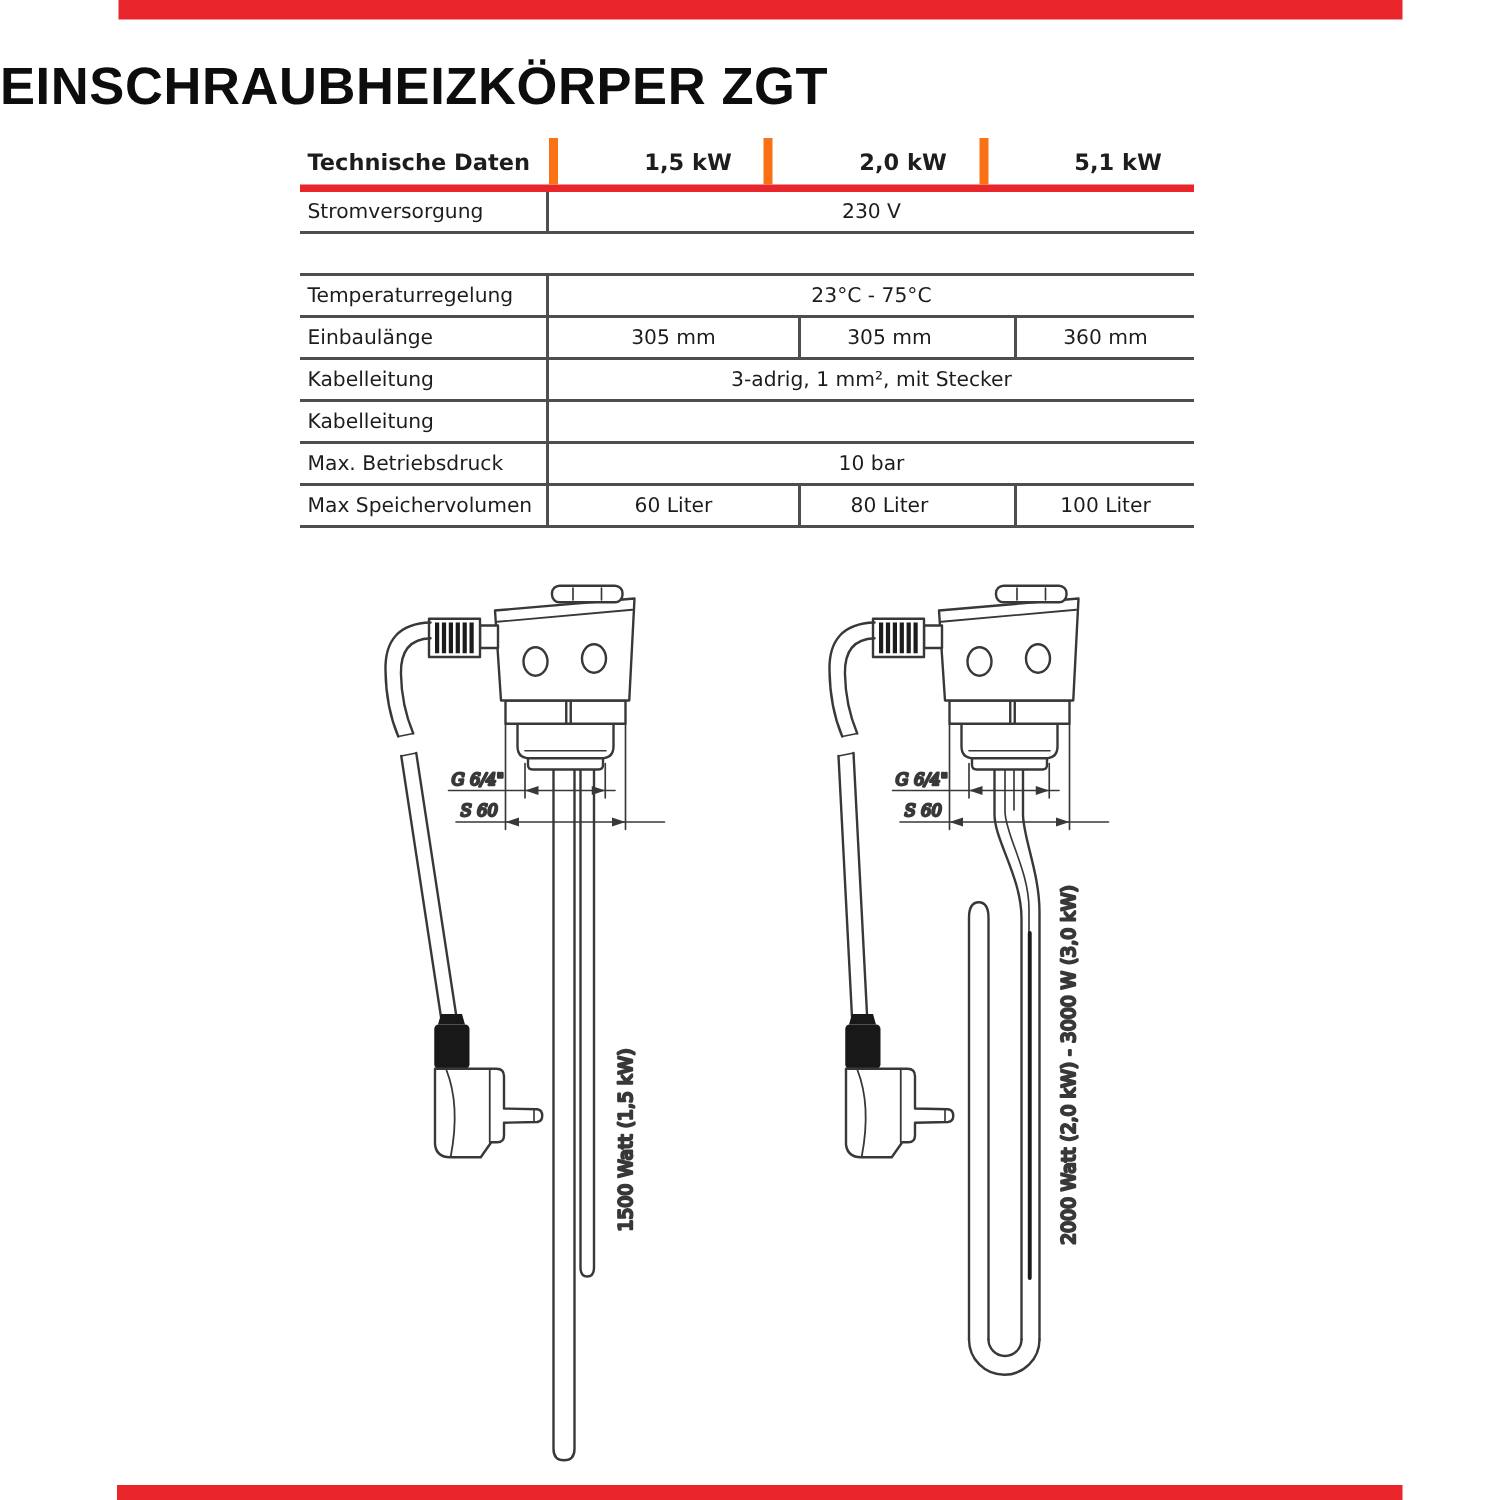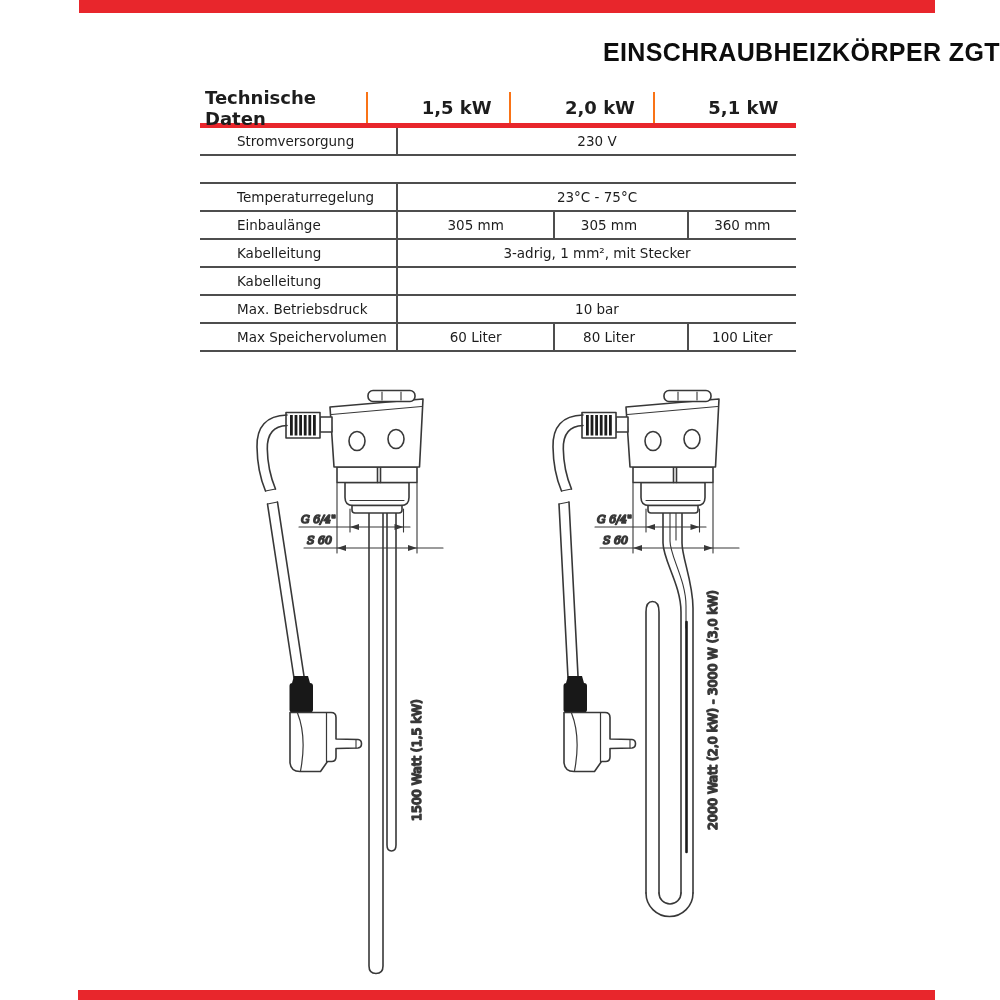--- a/index.html
+++ b/index.html
@@ -3,34 +3,34 @@
 <meta charset="utf-8">
 <style>
   html,body{margin:0;padding:0;}
   body{
     width:1000px;height:1000px;position:relative;background:#ffffff;
     font-family:"Liberation Sans",sans-serif;overflow:hidden;
   }
   .topbar{position:absolute;left:79px;top:0;width:856px;height:13px;background:#e8262c;}
   .bottombar{position:absolute;left:78px;top:990px;width:857px;height:10px;background:#e8262c;}
   .title{
-    position:absolute;left:0;top:38px;width:1000px;margin:0;text-align:right;
-    font-family:"Liberation Sans",sans-serif;font-weight:bold;font-size:25px;
+    position:absolute;left:0;top:38px;width:1000px;margin:0;text-align:left;
+    font-family:"Liberation Sans",sans-serif;font-weight:bold;font-size:35px;
     letter-spacing:.4px;color:#0d0d0d;
   }
   .spec-table{
     position:absolute;left:200px;top:92px;width:596px;color:#1d1d1d;
     font-family:"DejaVu Sans",sans-serif;font-size:13.5px;
   }
-  .thead{display:flex;height:31px;font-weight:bold;font-size:18px;align-items:center;}
+  .thead{display:flex;height:31px;font-weight:bold;font-size:15px;align-items:center;}
   .hlbl{width:166px;padding-left:5px;box-sizing:border-box;}
-  .hcell{flex:1;height:100%;display:flex;align-items:center;justify-content:center;border-left:2px solid #f97316;padding-left:36px;}
+  .hcell{flex:1;height:100%;display:flex;align-items:center;justify-content:center;border-left:6px solid #f97316;padding-left:36px;}
   .redline{height:5px;background:#e8262c;}
   .row{display:flex;height:26px;border-bottom:2px solid #4e4e4e;align-items:stretch;}
-  .lbl{width:166px;border-right:2px solid #4e4e4e;display:flex;align-items:center;padding-left:5px;box-sizing:border-box;margin-left:32px;}
+  .lbl{width:166px;border-right:2px solid #4e4e4e;display:flex;align-items:center;padding-left:5px;box-sizing:border-box;}
   .spanval{flex:1;display:flex;align-items:center;justify-content:center;}
   .cell{flex:1;display:flex;align-items:center;justify-content:center;margin-left:24px;}
   .cell + .cell{border-left:2px solid #4e4e4e;}
   svg.drawing{position:absolute;left:0;top:0;width:1000px;height:1000px;}
   .dimtext{font-family:"DejaVu Serif",serif;font-style:italic;font-size:11px;fill:#4a4a4a;}
   .powtext{font-family:"DejaVu Sans",sans-serif;font-size:12.5px;fill:#2b2b2b;}
 </style>
 </head>
 <body>
 

